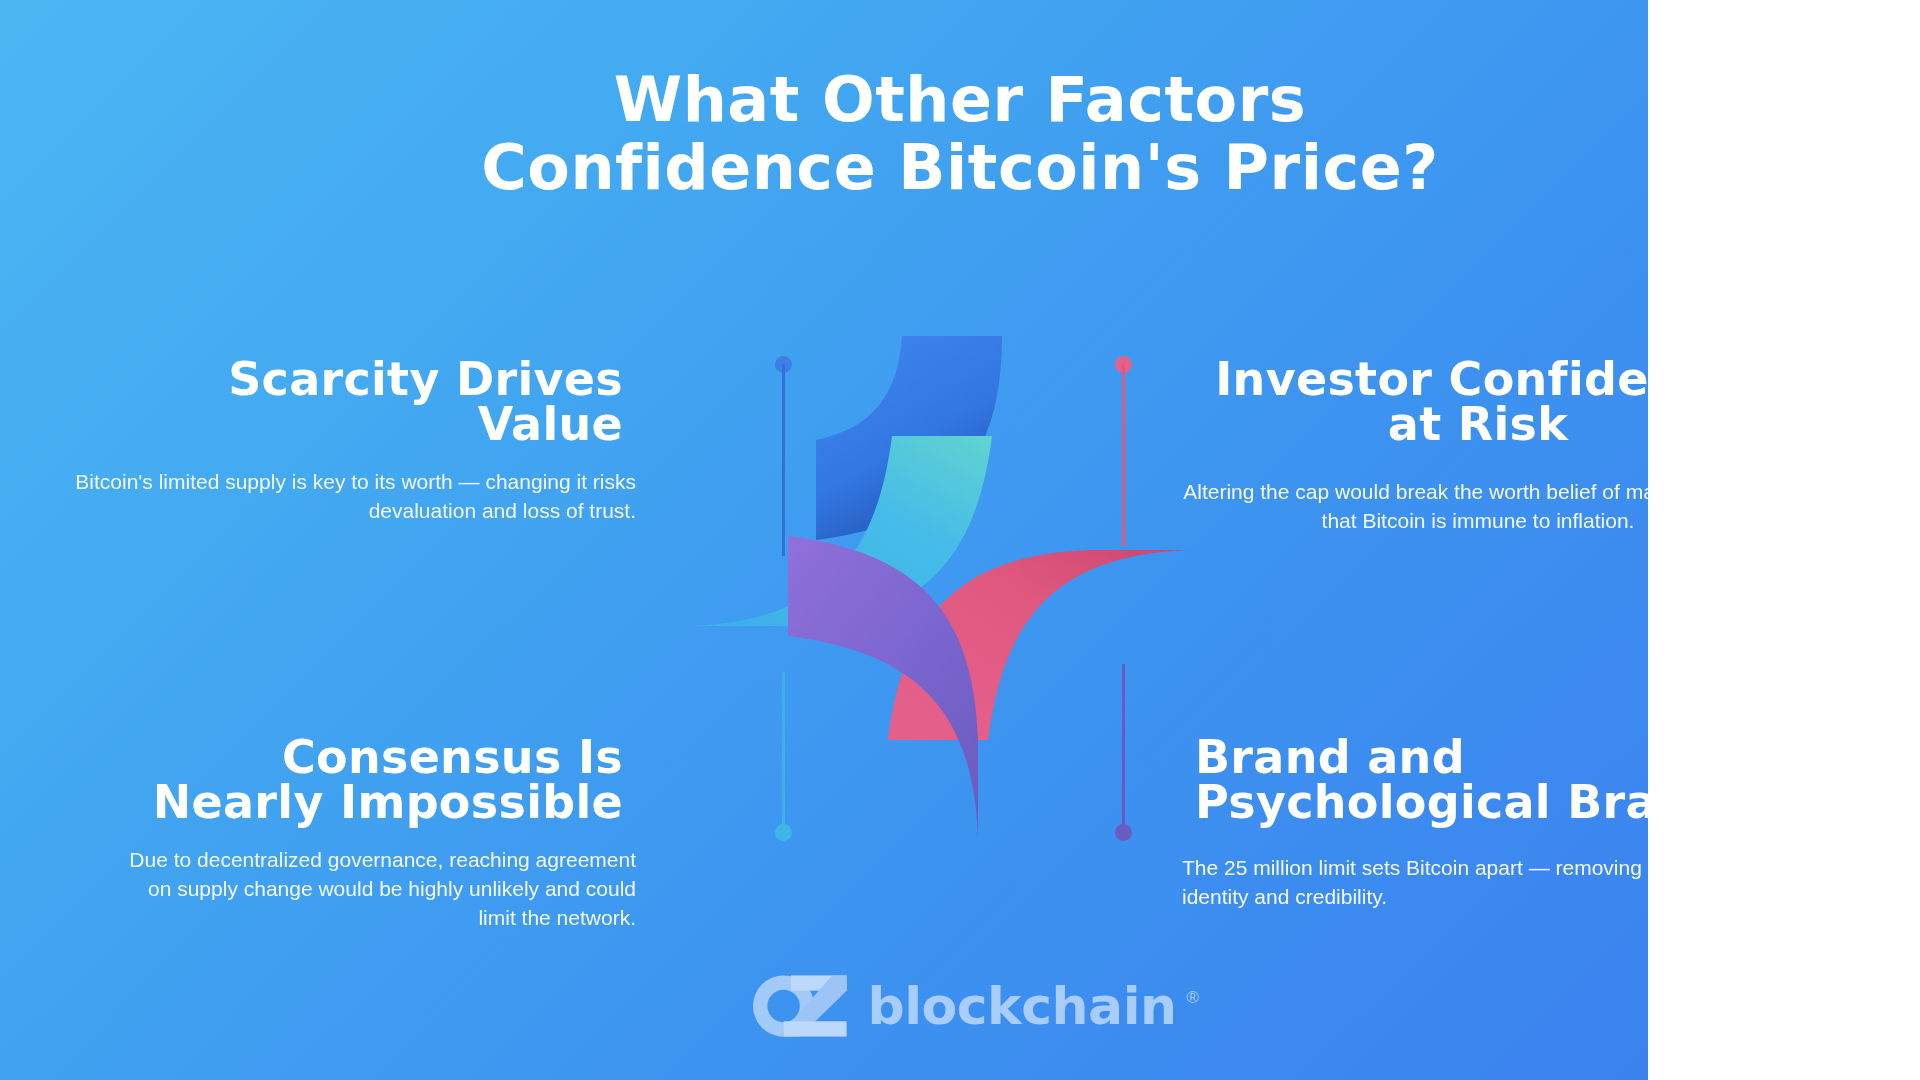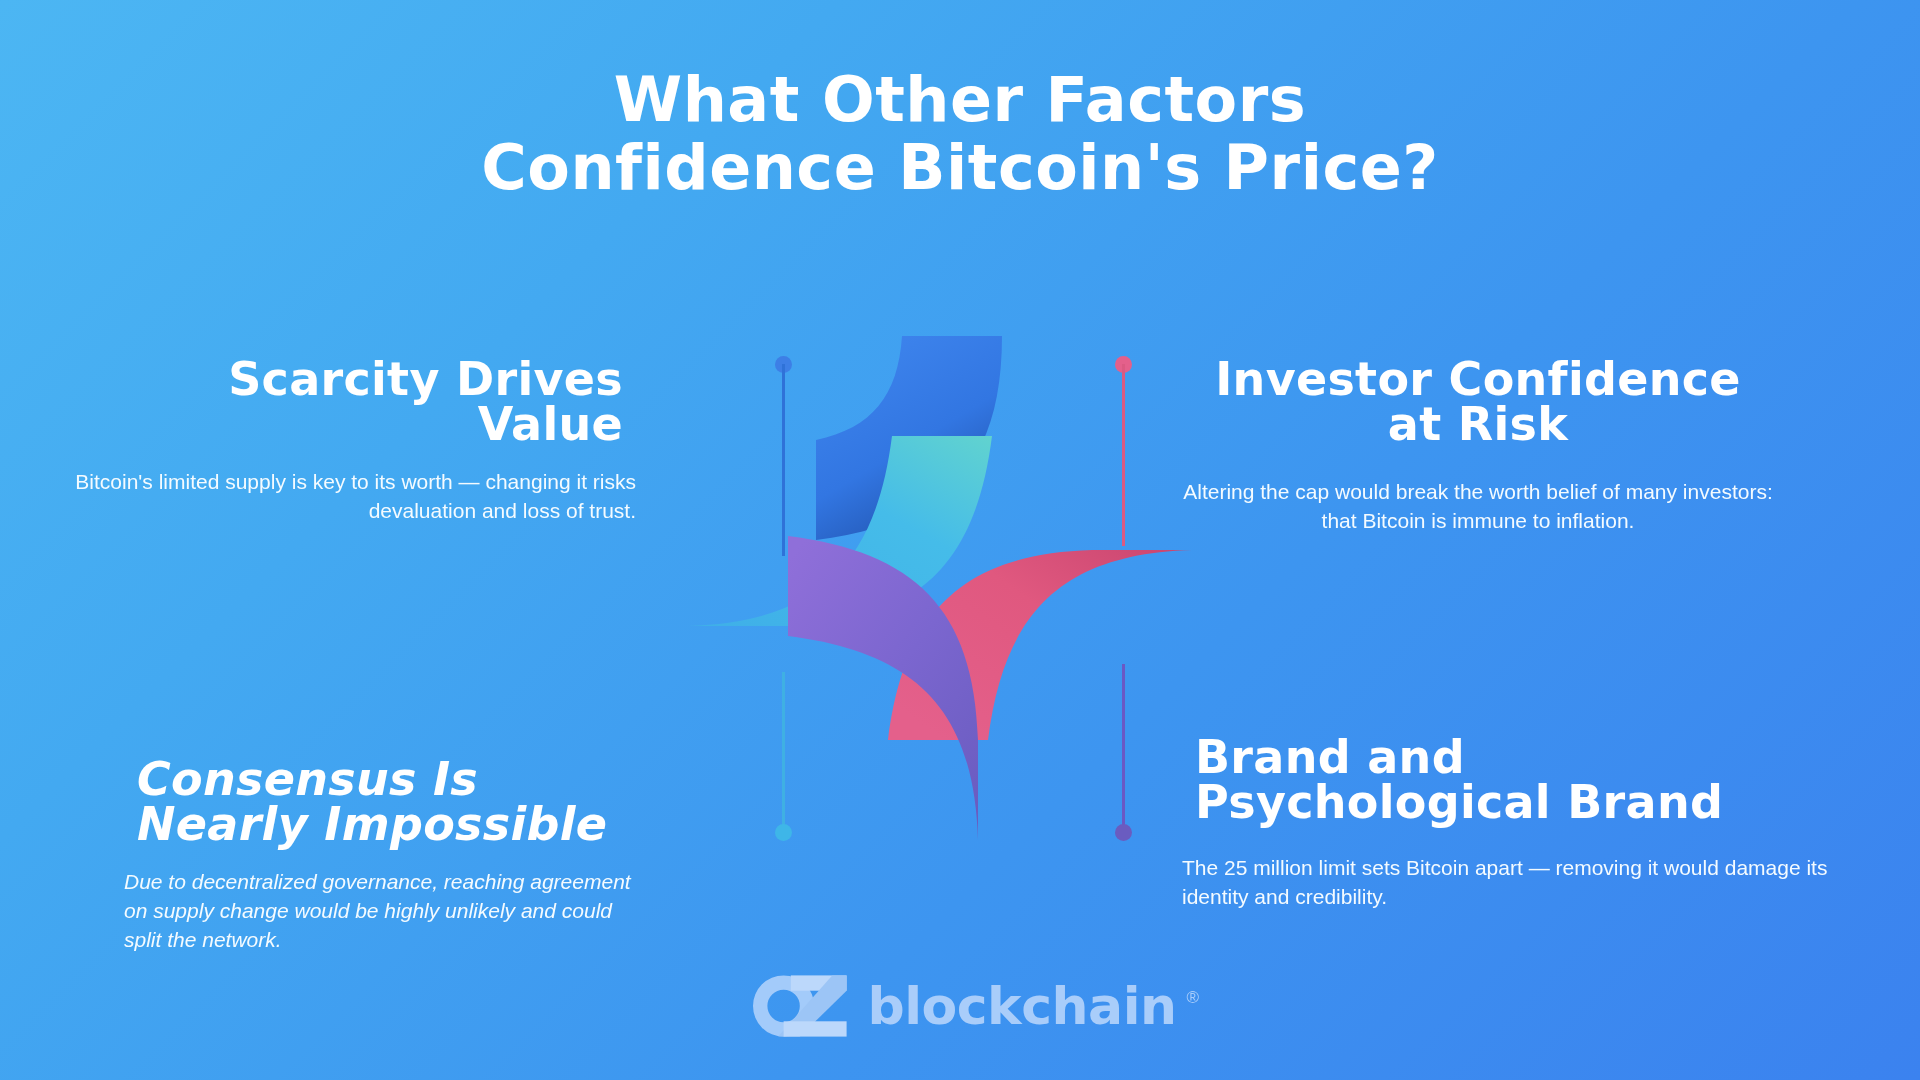--- a/index.html
+++ b/index.html
@@ -9,21 +9,21 @@
   body {
     width: 1920px;
     height: 1080px;
     overflow: hidden;
     font-family: "Liberation Sans", sans-serif;
   }
 
   
   #stage {
     position: relative;
-    width: 1920px;
+    width: 1648px;
     height: 1080px;
     background: linear-gradient(135deg, #4cb6f3 0%, #43a9f1 28%, #3d95f0 62%, #3b82ef 100%);
     overflow: hidden;
   }
 
   
   #title-block {
     position: absolute;
     top: 66px;
     left: 0;
@@ -106,21 +106,21 @@
     line-height: 29px;
     color: #f4fbff;
   }
 
   #card-tl { left: 60px;   top: 340px; width: 580px; text-align: right; }
   #card-tl p { margin-top: 20px; }
 
   #card-tr { left: 1178px; top: 340px; width: 600px; text-align: center; }
   #card-tr p { margin-top: 30px; }
 
-  #card-bl { left: 120px;  top: 740px; width: 520px; text-align: left; font-style: italic; }
+  #card-bl { left: 120px;  top: 718px; width: 520px; text-align: right; }
   #card-bl p { margin-top: 20px; }
 
   #card-br { left: 1178px; top: 718px; width: 670px; text-align: left; }
   #card-br p { margin-top: 28px; }
 
   
   #logo {
     position: absolute;
     left: 0;
     top: 968px;
@@ -231,21 +231,21 @@
     <p>Bitcoin's limited supply is key to its worth — changing it risks devaluation and loss of trust.</p>
   </div>
 
   <div class="card" id="card-tr">
     <h2>Investor Confidence at Risk</h2>
     <p>Altering the cap would break the worth belief of many investors: that Bitcoin is immune to inflation.</p>
   </div>
 
   <div class="card" id="card-bl">
     <h2>Consensus Is Nearly Impossible</h2>
-    <p>Due to decentralized governance, reaching agreement on supply change would be highly unlikely and could split the network.</p>
+    <p>Due to decentralized governance, reaching agreement on supply change would be highly unlikely and could limit the network.</p>
   </div>
 
   <div class="card" id="card-br">
     <h2>Brand and Psychological Brand</h2>
     <p>The 25 million limit sets Bitcoin apart — removing it would damage its identity and credibility.</p>
   </div>
 
   <div id="logo">
     <svg id="logo-mark" viewBox="0 0 120 84">
       <g fill="#a9cdfa">

